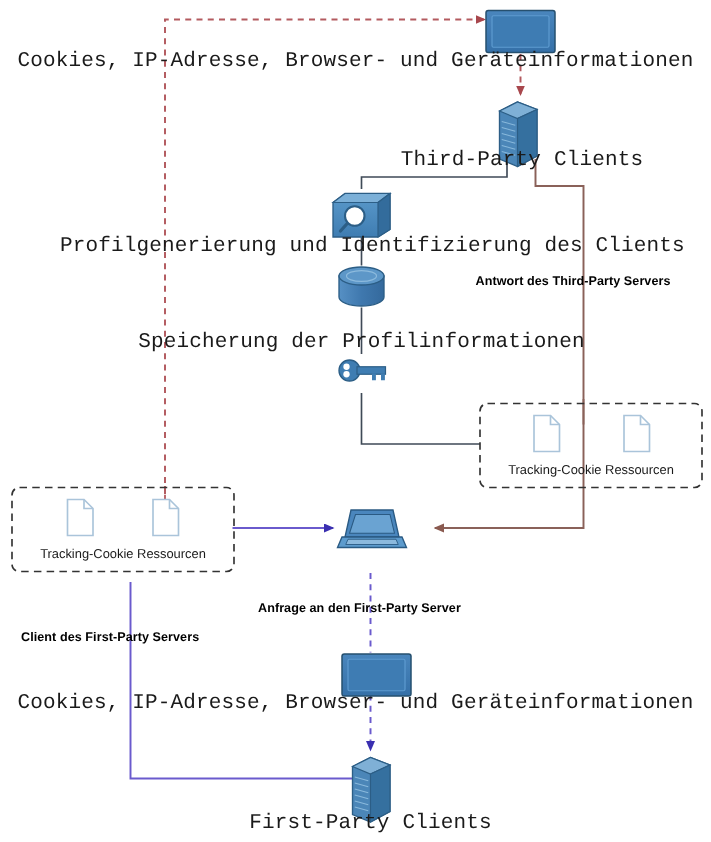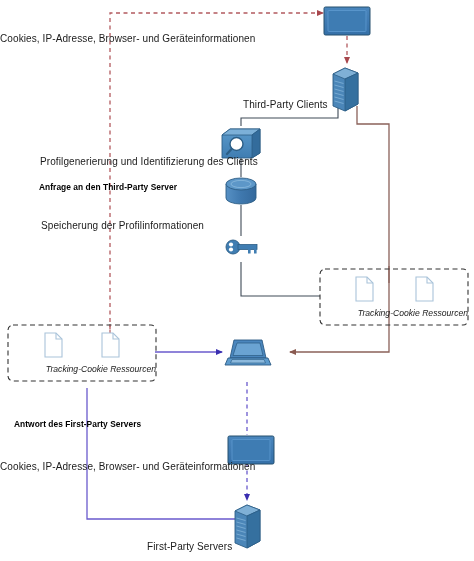--- a/index.html
+++ b/index.html
@@ -21,43 +21,43 @@
   }
   svg#diagram-svg {
     position: absolute;
     left: 0;
     top: 0;
     width: 474px;
     height: 561px;
   }
   .node-label {
     position: absolute;
-    font-family: Liberation Sans, sans-serif;
-    font-size: 10px;
+    font-family: Liberation Mono, monospace;
+    font-size: 14px;
     color: #1a1a1a;
+    text-align: center;
     white-space: nowrap;
     letter-spacing: 0.1px;
   }
   .flow-label {
     position: absolute;
     font-family: "Liberation Sans", sans-serif;
     font-size: 8.4px;
     font-weight: bold;
     color: #000000;
     white-space: nowrap;
     letter-spacing: 0.05px;
   }
   .group-label {
     position: absolute;
     font-family: "Liberation Sans", sans-serif;
     font-size: 8.6px;
     color: #1a1a1a;
     white-space: nowrap;
-    text-align: right;
-    font-style: italic;
+    text-align: center;
   }
 </style>
 </head>
 <body>
 
 <div id="diagram-root">
 
   <svg id="diagram-svg" viewBox="0 0 474 561">
     <defs>
       <marker id="arrow-red" markerWidth="7" markerHeight="7" refX="6" refY="3" orient="auto" markerUnits="userSpaceOnUse">
@@ -241,25 +241,26 @@
   <div class="node-label" style="left:243px; top:99px; width:210px;">Third-Party Clients</div>
 
   <div class="node-label" style="left:40px; top:156px; width:400px;">Profilgenerierung und Identifizierung des Clients</div>
 
   <div class="node-label" style="left:41px; top:220px; width:400px;">Speicherung der Profilinformationen</div>
 
 
 
   <div class="node-label" style="left:0; top:461px; width:474px;">Cookies, IP-Adresse, Browser- und Geräteinformationen</div>
 
-  <div class="node-label" style="left:147px; top:541px; width:200px;">First-Party Servers</div>
+  <div class="node-label" style="left:147px; top:541px; width:200px;">First-Party Clients</div>
 
   <div class="group-label" style="left:320px; top:308px; width:148px;">Tracking-Cookie Ressourcen</div>
 
   <div class="group-label" style="left:8px; top:364px; width:148px;">Tracking-Cookie Ressourcen</div>
 
-  <div class="flow-label" style="left:39px; top:182px;">Anfrage an den Third-Party Server</div>
-
-
-
-  <div class="flow-label" style="left:14px; top:419px;">Antwort des First-Party Servers</div>
+
+  <div class="flow-label" style="left:317px; top:182px;">Antwort des Third-Party Servers</div>
+
+  <div class="flow-label" style="left:172px; top:400px;">Anfrage an den First-Party Server</div>
+
+  <div class="flow-label" style="left:14px; top:419px;">Client des First-Party Servers</div>
 
 </div>
 
 </body></html>

